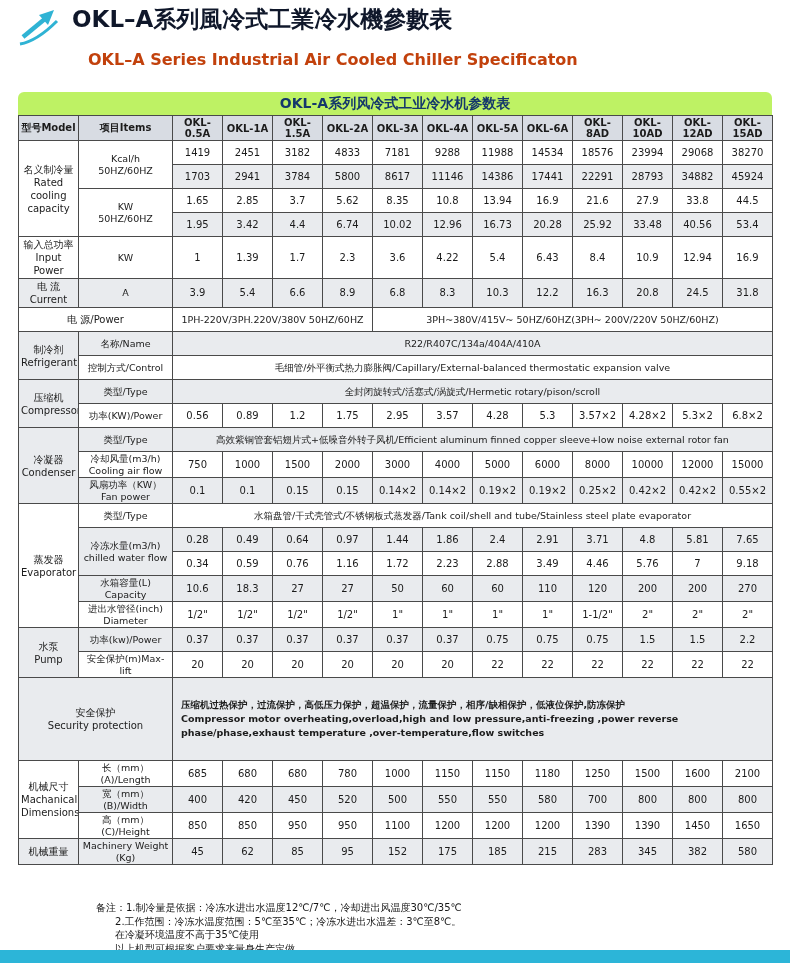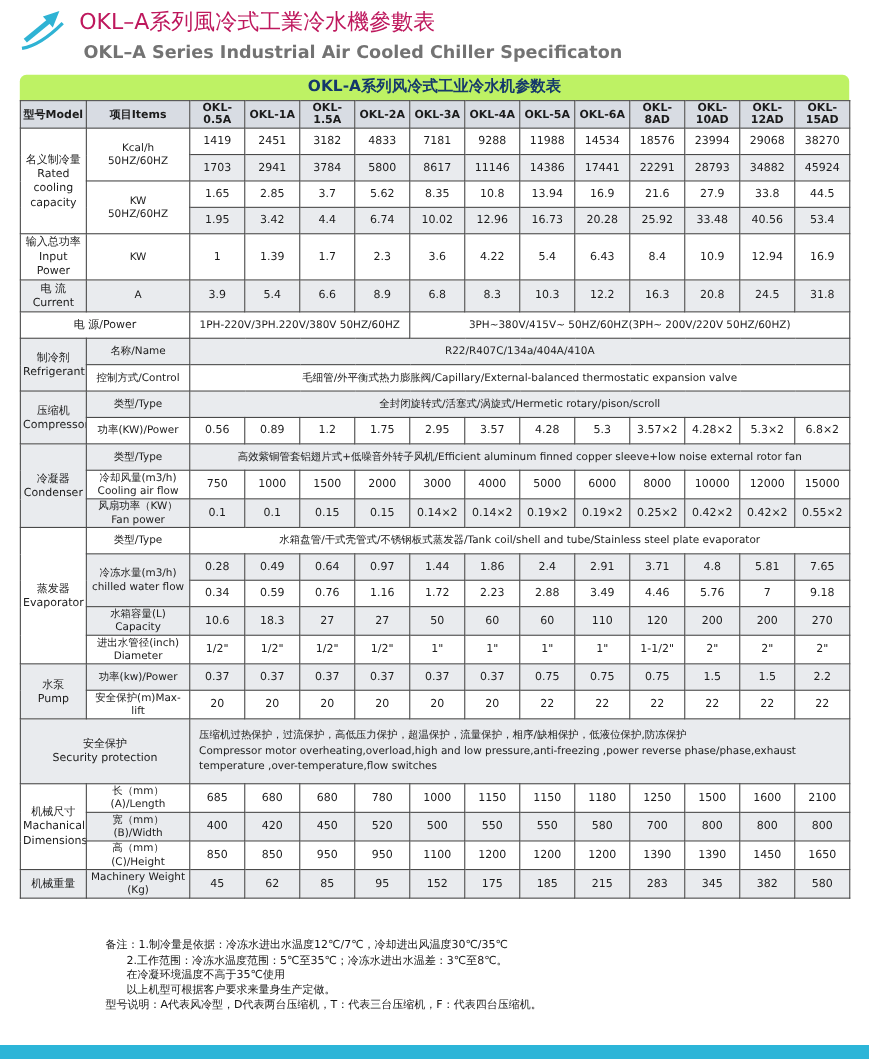--- a/index.html
+++ b/index.html
@@ -1,33 +1,33 @@
 <!DOCTYPE html>
 <html><head>
 <meta charset="utf-8">
 <style>
   html,body{margin:0;padding:0;background:#ffffff;}
   .page{position:relative;width:790px;height:963px;background:#fff;overflow:hidden;
         font-family:"DejaVu Sans","Liberation Sans",sans-serif;color:#111;}
   .header{display:flex;align-items:flex-start;gap:10px;padding:6px 18px 3px 16px;}
   .logo{flex:0 0 auto;margin-top:2px;}
-  .titles h1{margin:0;font-size:20px;line-height:27px;font-weight:400;color:#be185d;}
-  .titles h2{margin:4px;font-size:16px;line-height:21px;font-weight:700;color:#737373;}
+  .titles h1{margin:0;font-size:23px;line-height:27px;font-weight:700;color:#0f172a;}
+  .titles h2{margin:16px;font-size:16px;line-height:21px;font-weight:700;color:#c2410c;}
   .band{margin:3px 18px 0;background:#bef264;color:#14386b;font-weight:700;font-size:14px;
         text-align:center;height:23px;line-height:23px;border-radius:6px 6px 0 0;}
   table{border-collapse:collapse;margin:0 18px;width:754px;table-layout:fixed;}
   th,td{border:1px solid #4a4a4a;text-align:center;vertical-align:middle;
         white-space:pre-line;padding:1px 2px;overflow:hidden;}
   thead th{background:#d8dce3;font-size:10px;height:22px;font-weight:700;color:#1b1b1b;margin-top:45px;}
   tbody td{font-size:10px;height:21px;line-height:12px;color:#1b1b1b;background:#fff;}
   tr.shade td{background:#e9ebee;}
   td.lbl{font-size:10px;line-height:13px;}
   td.item{font-size:9.5px;line-height:11.5px;margin-top:10px;}
   td.txt{font-size:9.5px;}
-  td.safety{text-align:left;font-size:9.5px;line-height:14px;padding:8px 8px;height:auto;}
+  td.safety{text-align:left;font-size:9.5px;line-height:14px;padding:20px 8px;height:auto;font-weight:bold;}
   .notes{margin:9px 20px 0;font-size:10px;line-height:13.5px;white-space:pre-wrap;color:#151515;}
   .notes div{min-height:13.5px;margin-left:38px;}
   .notes-en{margin-top:3px;}
   .footer-band{position:absolute;left:0;right:0;bottom:0;height:13px;background:#2cb5d8;}
 </style>
 </head>
 <body>
 
 <div class="page">
 

